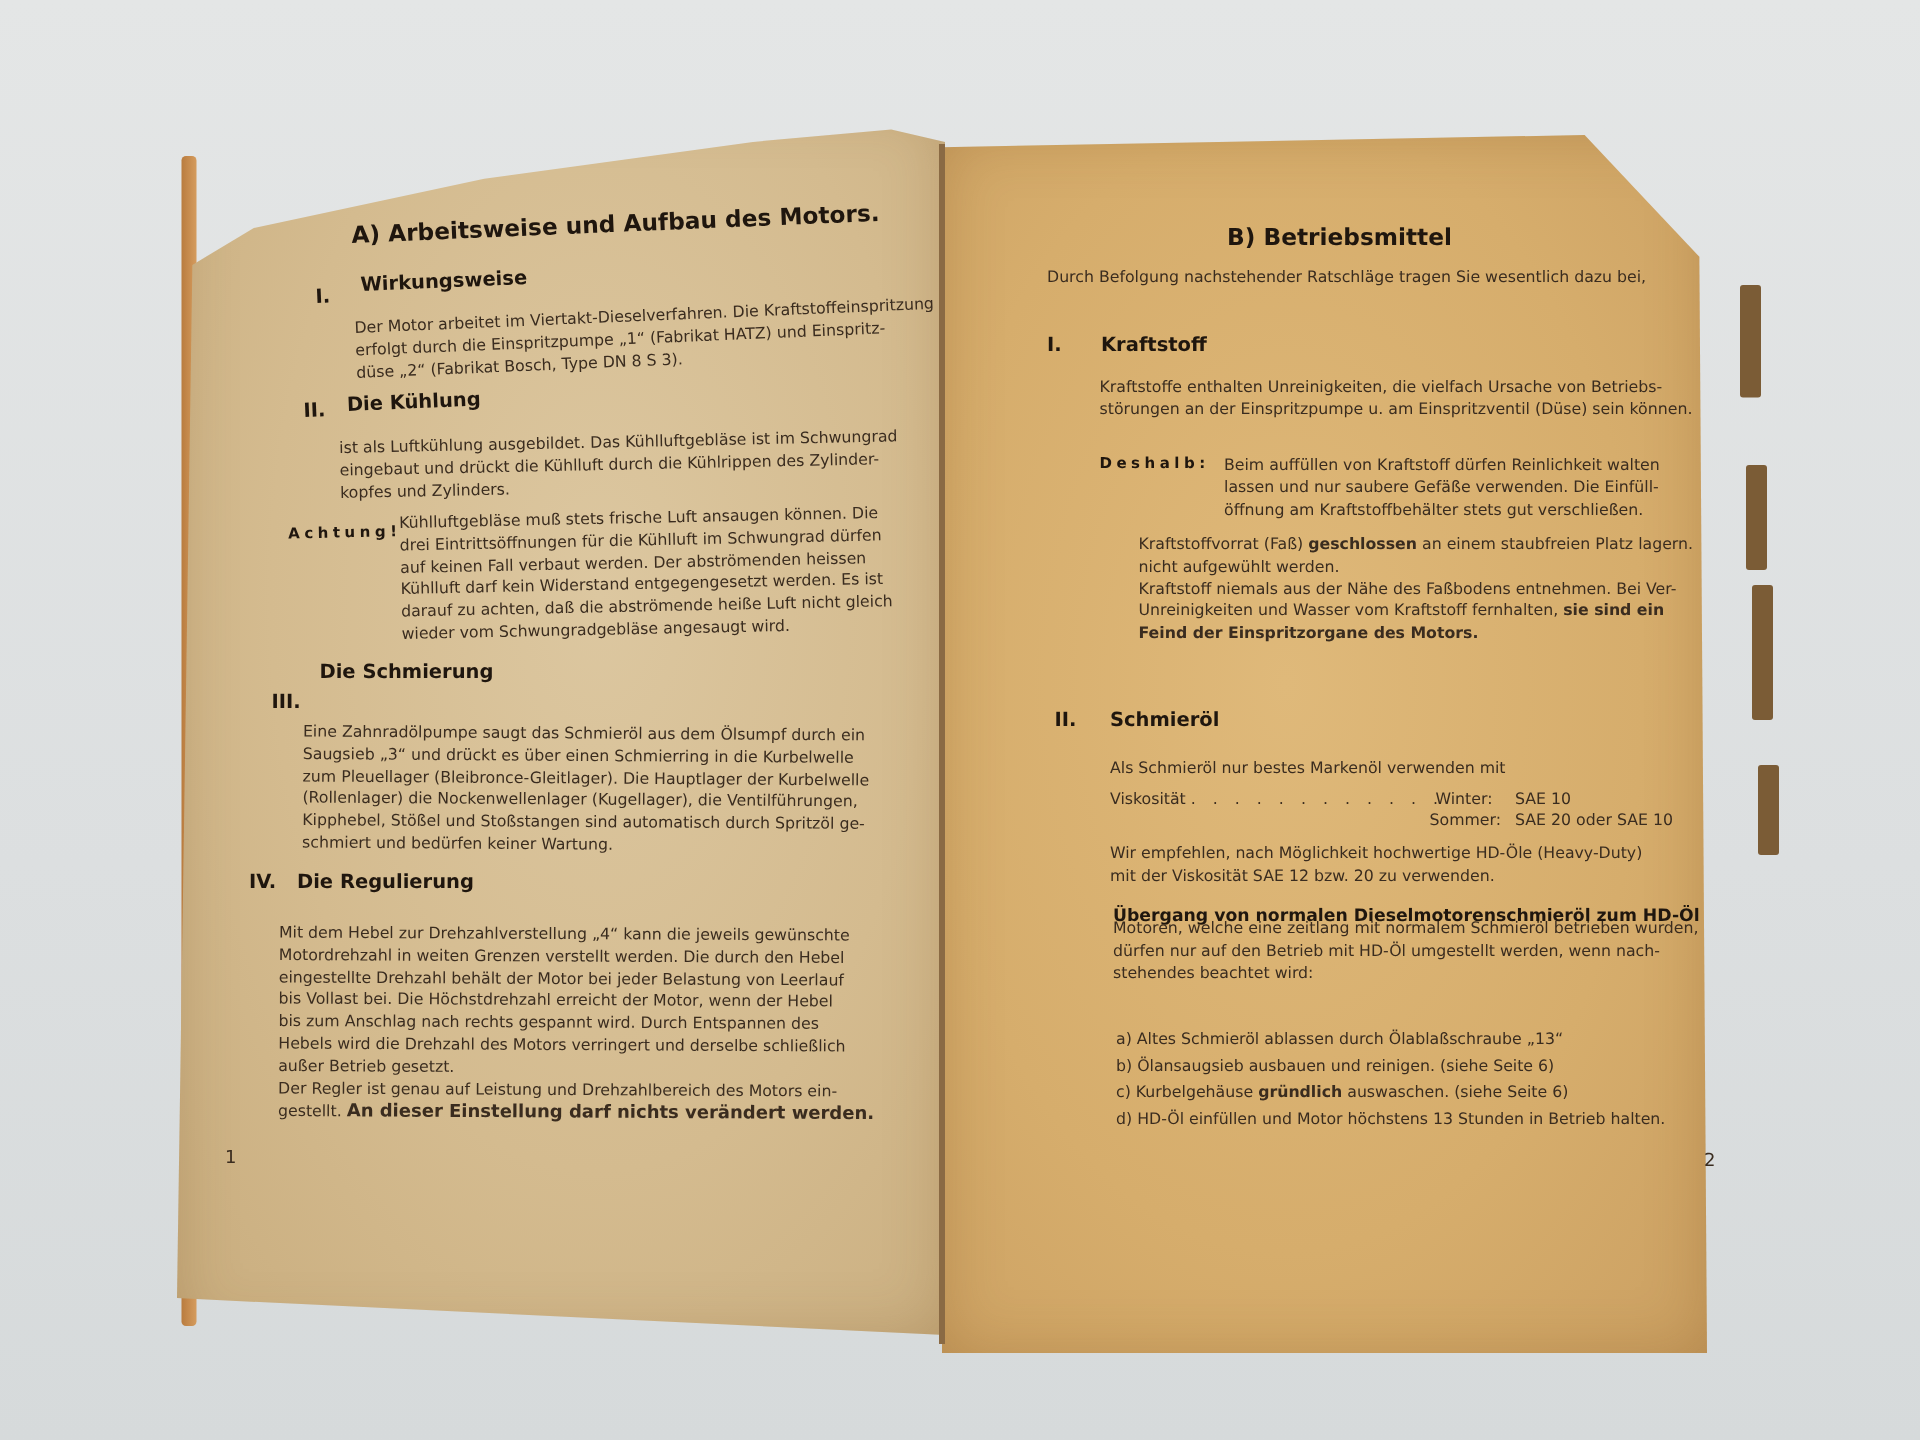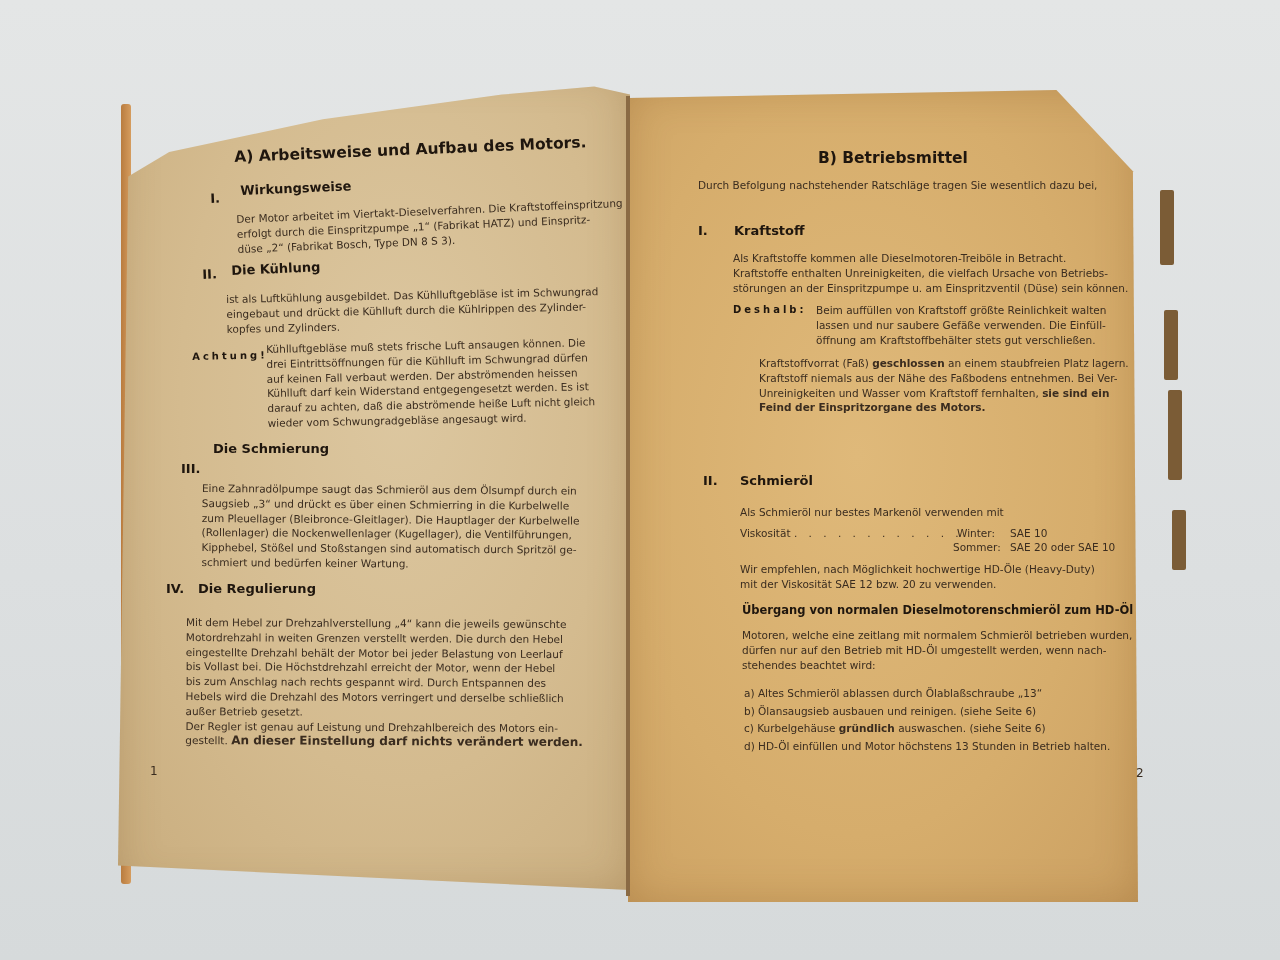--- a/index.html
+++ b/index.html
@@ -98,51 +98,51 @@
 <div class="pn" style="left:150px;top:764px">1</div>
 
 <div class="txt h1" style="left:818px;top:151px">B) Betriebsmittel</div>
 <div class="txt" style="left:698px;top:178px">
   <div>Durch Befolgung nachstehender Ratschläge tragen Sie wesentlich dazu bei,</div>
 </div>
 
 <div class="txt h2" style="left:698px;top:224px">I.</div>
 <div class="txt h2" style="left:734px;top:224px">Kraftstoff</div>
 <div class="txt" style="left:733px;top:251px">
-  <div>Als Kraftstoffe kommen alle Dieselmotoren-Treiböle in Betracht.</div>
   <div>Kraftstoffe enthalten Unreinigkeiten, die vielfach Ursache von Betriebs-</div>
   <div>störungen an der Einspritzpumpe u. am Einspritzventil (Düse) sein können.</div>
 </div>
 <div class="txt sp" style="left:733px;top:303px;font-size:10px">Deshalb:</div>
 <div class="txt" style="left:816px;top:303px">
-  <div>Beim auffüllen von Kraftstoff größte Reinlichkeit walten</div>
+  <div>Beim auffüllen von Kraftstoff dürfen Reinlichkeit walten</div>
   <div>lassen und nur saubere Gefäße verwenden. Die Einfüll-</div>
   <div>öffnung am Kraftstoffbehälter stets gut verschließen.</div>
 </div>
 <div class="txt" style="left:759px;top:356px">
   <div><span>Kraftstoffvorrat (Faß)</span> <span class="bold">geschlossen</span> <span>an einem staubfreien Platz lagern.</span></div>
+  <div>nicht aufgewühlt werden.</div>
   <div>Kraftstoff niemals aus der Nähe des Faßbodens entnehmen. Bei Ver-</div>
   <div><span>Unreinigkeiten und Wasser vom Kraftstoff fernhalten,</span> <span class="bold">sie sind ein</span></div>
   <div class="bold">Feind der Einspritzorgane des Motors.</div>
 </div>
 
 <div class="txt h2" style="left:703px;top:474px">II.</div>
 <div class="txt h2" style="left:740px;top:474px">Schmieröl</div>
 <div class="txt" style="left:740px;top:505px">Als Schmieröl nur bestes Markenöl verwenden mit</div>
 <div class="txt" style="left:740px;top:526px"><span>Viskosität</span> <span class="dots">. . . . . . . . . . . .</span></div>
 <div class="txt" style="left:957px;top:526px">Winter:</div>
 <div class="txt" style="left:1010px;top:526px">SAE 10</div>
 <div class="txt" style="left:953px;top:540px">Sommer:</div>
 <div class="txt" style="left:1010px;top:540px">SAE 20 oder SAE 10</div>
 <div class="txt" style="left:740px;top:562px">
   <div>Wir empfehlen, nach Möglichkeit hochwertige HD-Öle (Heavy-Duty)</div>
   <div>mit der Viskosität SAE 12 bzw. 20 zu verwenden.</div>
 </div>
 <div class="txt bold" style="left:742px;top:603px;font-size:11.5px;color:#1f160e">Übergang von normalen Dieselmotorenschmieröl zum HD-Öl</div>
-<div class="txt" style="left:742px;top:628px">
+<div class="txt" style="left:742px;top:612px">
   <div>Motoren, welche eine zeitlang mit normalem Schmieröl betrieben wurden,</div>
   <div>dürfen nur auf den Betrieb mit HD-Öl umgestellt werden, wenn nach-</div>
   <div>stehendes beachtet wird:</div>
 </div>
 <div class="txt" style="left:744px;top:685px;line-height:17.5px">
   <div><span>a)</span> <span>Altes Schmieröl ablassen durch Ölablaßschraube „13“</span></div>
   <div><span>b)</span> <span>Ölansaugsieb ausbauen und reinigen. (siehe Seite 6)</span></div>
   <div><span>c)</span> <span>Kurbelgehäuse</span> <span class="bold">gründlich</span> <span>auswaschen. (siehe Seite 6)</span></div>
   <div><span>d)</span> <span>HD-Öl einfüllen und Motor höchstens 13 Stunden in Betrieb halten.</span></div>
 </div>

